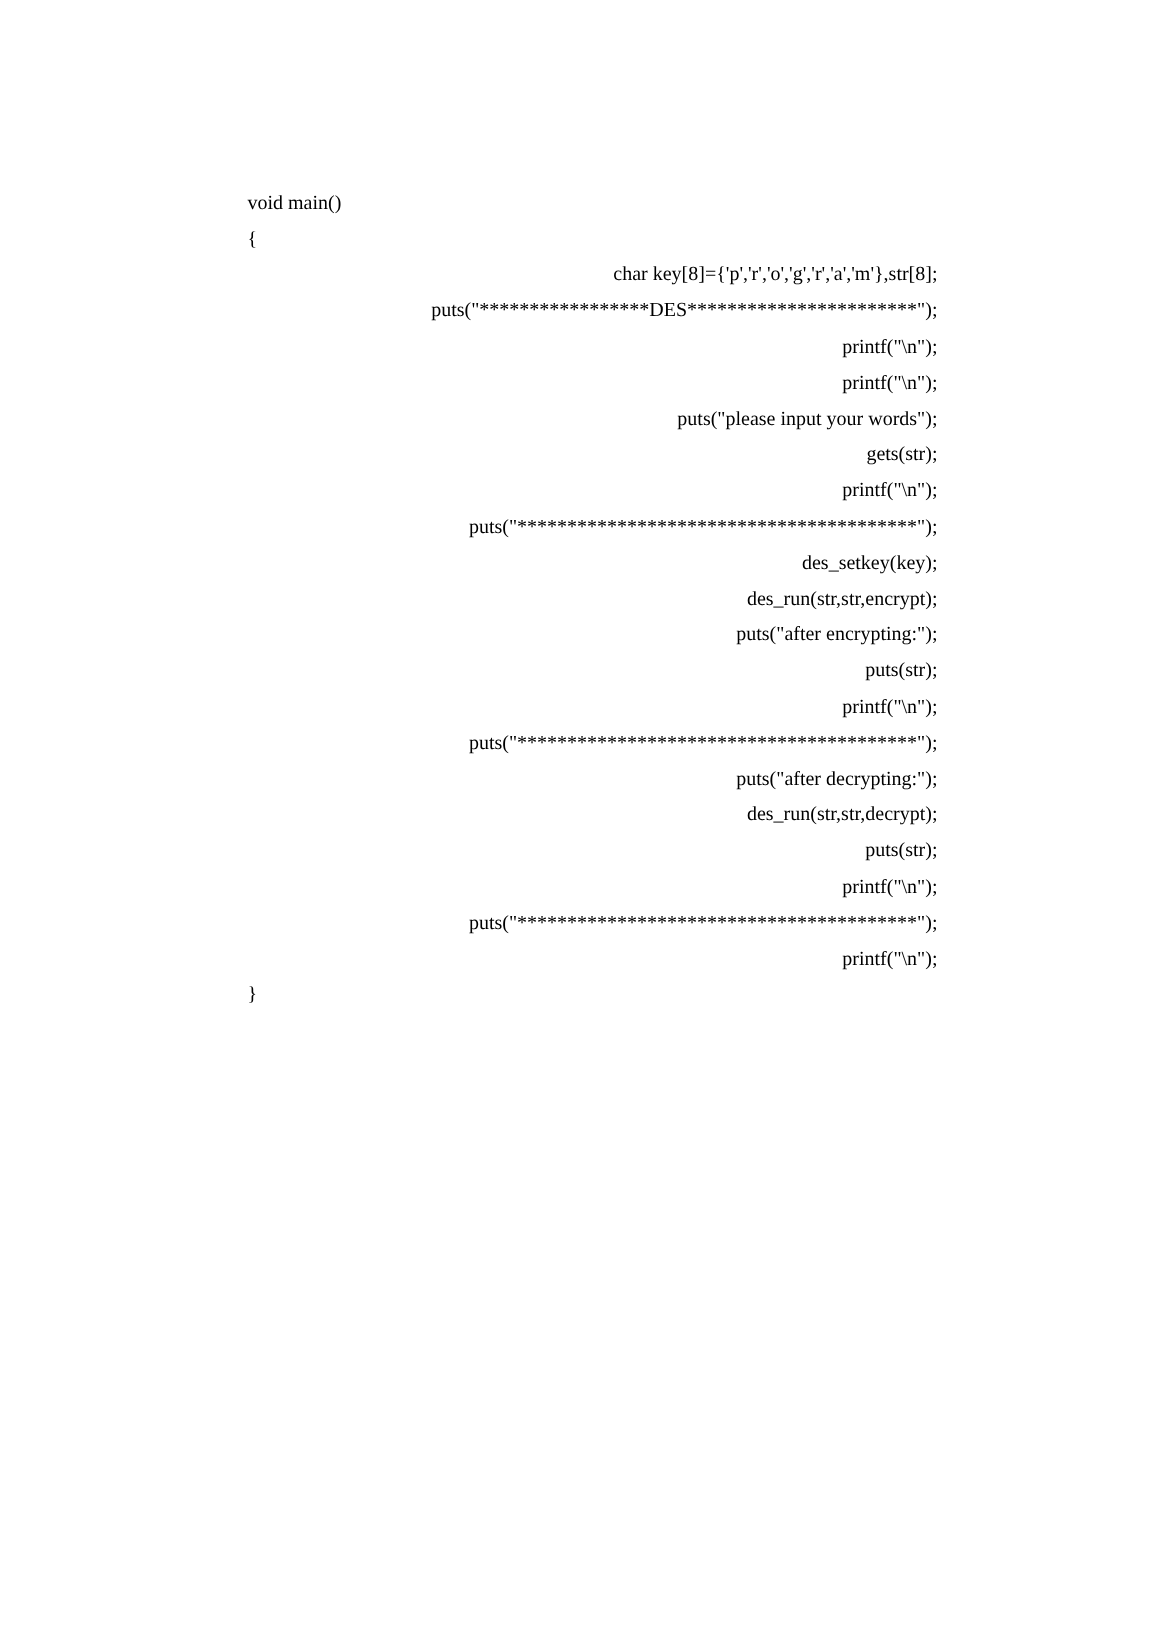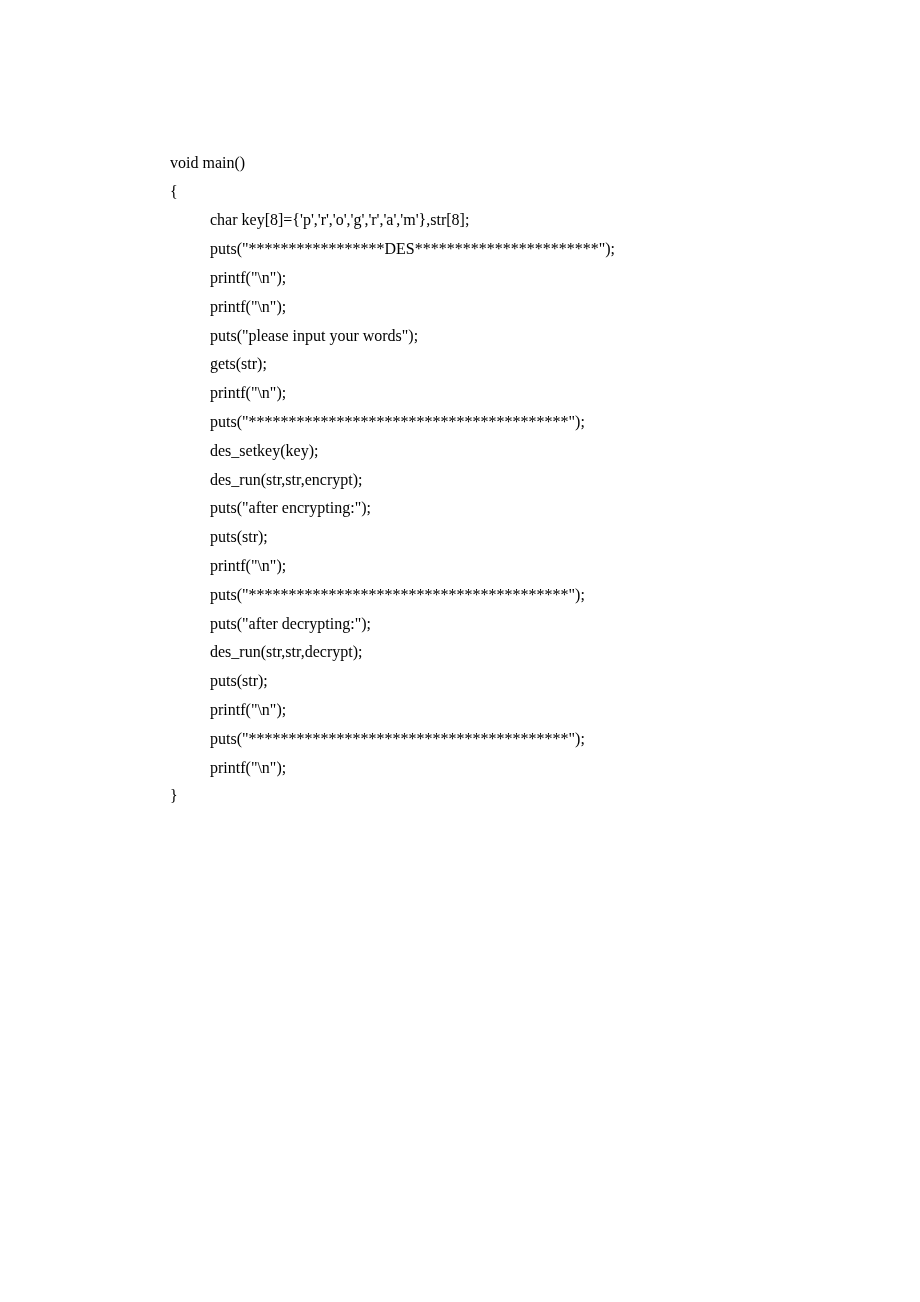--- a/index.html
+++ b/index.html
@@ -11,26 +11,28 @@
       background: #ffffff;
       font-family: "Times New Roman", Times, serif;
       font-size: 16px;
       line-height: 1.8;
       color: #000000;
       padding: 120px 170px 0 170px;
       width: 920px;
     }
     .code-block {
       white-space: pre;
+      margin-left: 28px;
     }
     .line {
       display: block;
       min-height: 1.8em;
     }
     .indent-1 {
       padding-left: 40px;
+      text-align: right;
     }
   </style>
 </head>
 <body>
 
 <div class="code-block" id="code-container">
 <span class="line">void main()</span><span class="line">{</span><span class="line indent-1">char key[8]={'p','r','o','g','r','a','m'},str[8];</span><span class="line indent-1">puts("*****************DES***********************");</span><span class="line indent-1">printf("\n");</span><span class="line indent-1">printf("\n");</span><span class="line indent-1">puts("please input your words");</span><span class="line indent-1">gets(str);</span><span class="line indent-1">printf("\n");</span><span class="line indent-1">puts("****************************************");</span><span class="line indent-1">des_setkey(key);</span><span class="line indent-1">des_run(str,str,encrypt);</span><span class="line indent-1">puts("after encrypting:");</span><span class="line indent-1">puts(str);</span><span class="line indent-1">printf("\n");</span><span class="line indent-1">puts("****************************************");</span><span class="line indent-1">puts("after decrypting:");</span><span class="line indent-1">des_run(str,str,decrypt);</span><span class="line indent-1">puts(str);</span><span class="line indent-1">printf("\n");</span><span class="line indent-1">puts("****************************************");</span><span class="line indent-1">printf("\n");</span><span class="line">}</span></div>
 
 </body></html>

